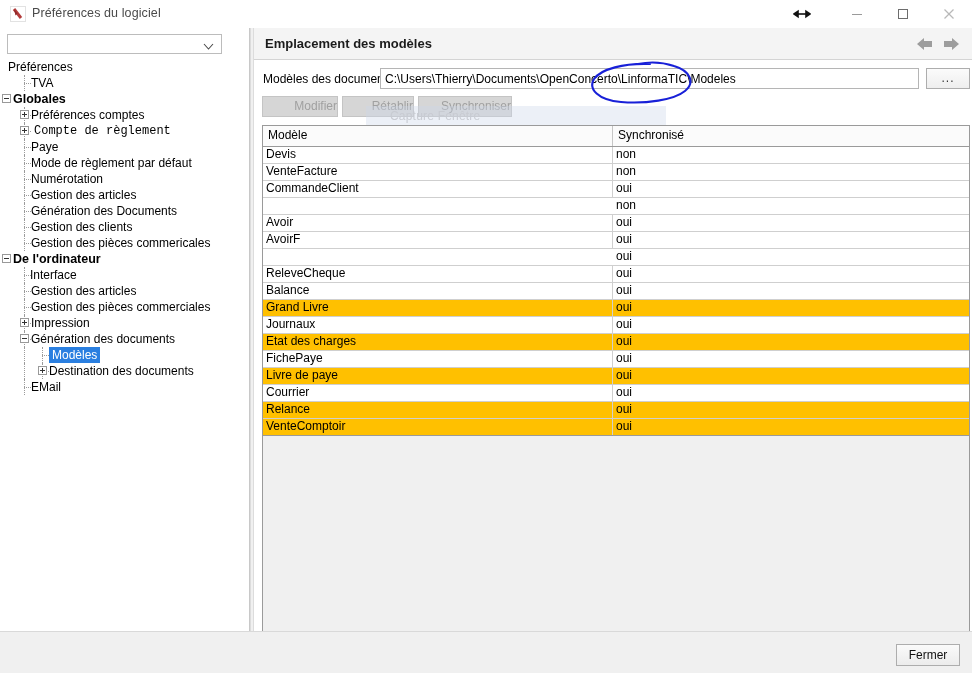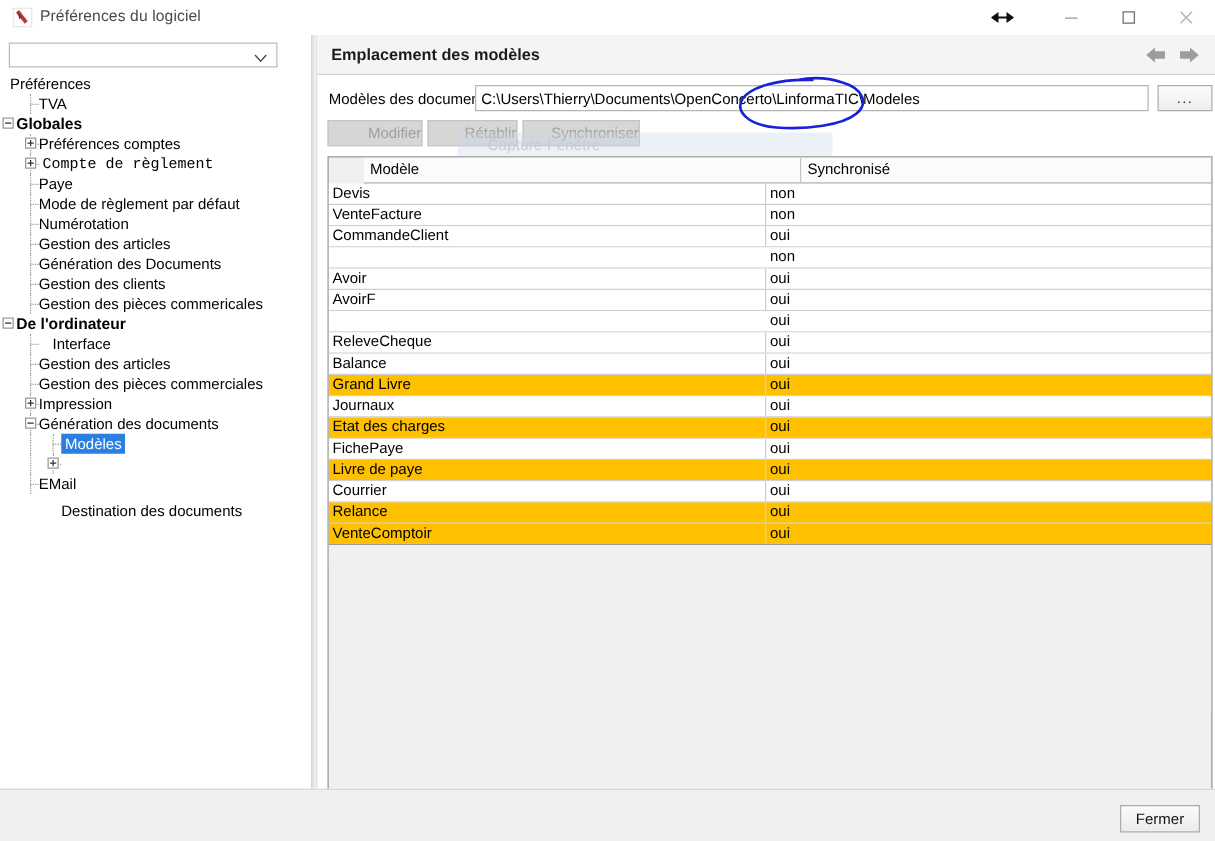--- a/index.html
+++ b/index.html
@@ -64,21 +64,21 @@
   #btn-retablir{left:88px;width:72px;}
   #btn-sync{left:164px;width:94px;}
 
   
   #watermark{position:absolute;left:112px;top:78px;width:300px;height:22px;background:rgba(205,215,235,.38);}
   #watermark .wtxt{position:absolute;left:24px;top:3px;font-size:12px;color:#c8cbd2;letter-spacing:.2px;}
 
   
   #tablewrap{position:absolute;left:8px;top:97px;width:708px;height:508px;
       border:1px solid #9a9a9a;background:#f0f0f0;box-sizing:border-box;overflow:hidden;}
-  #thead{position:relative;height:20px;background:#fbfbfb;border-bottom:1px solid #9a9a9a;margin-left:28px;}
+  #thead{position:relative;height:20px;background:#fbfbfb;border-bottom:1px solid #9a9a9a;}
   #thead .th{position:absolute;top:0;height:20px;font-size:12px;line-height:19px;padding-left:5px;box-sizing:border-box;}
   #thead .th1{left:0;width:350px;border-right:1px solid #c6c6c6;}
   #thead .th2{left:350px;width:356px;}
   #tbody{position:relative;background:#ffffff;height:352px;}
   .row{position:relative;height:16px;border-bottom:1px solid #cfcfcf;background:#ffffff;}
   .row.hl{background:#FFC000;}
   .row .c1{position:absolute;left:0;top:0;width:350px;height:16px;font-size:12px;line-height:15px;padding-left:3px;box-sizing:border-box;border-right:1px solid #cfcfcf;white-space:nowrap;overflow:hidden;}
   .row .c2{position:absolute;left:350px;top:0;width:356px;height:16px;font-size:12px;line-height:15px;padding-left:3px;box-sizing:border-box;white-space:nowrap;overflow:hidden;}
   #tfiller{position:relative;background:#f0f0f0;height:134px;border-top:1px solid #9a9a9a;}
 
@@ -216,21 +216,21 @@
         </div>
         <div class="trow">
           <span class="boxicon" style="left: -4px;">
             <span class="h"></span>
           </span>
           <span class="lbl bold" style="left: 7px;">De l'ordinateur</span>
         </div>
         <div class="trow">
           <span class="dotline-v" style="left: 18px; top: 0px; height: 16px;"></span>
           <span class="dotline-h" style="left: 18px; top: 8px; width: 7px;"></span>
-          <span class="lbl" style="left: 36px;">Interface</span>
+          <span class="lbl" style="left: 24px;">Interface</span>
         </div>
         <div class="trow">
           <span class="dotline-v" style="left: 18px; top: 0px; height: 16px;"></span>
           <span class="dotline-h" style="left: 18px; top: 8px; width: 7px;"></span>
           <span class="lbl" style="left: 25px;">Gestion des articles</span>
         </div>
         <div class="trow">
           <span class="dotline-v" style="left: 18px; top: 0px; height: 16px;"></span>
           <span class="dotline-h" style="left: 18px; top: 8px; width: 7px;"></span>
           <span class="lbl" style="left: 25px;">Gestion des pièces commerciales</span>
@@ -259,21 +259,21 @@
           <span class="lbl tsel" style="left: 43px;">Modèles</span>
         </div>
         <div class="trow">
           <span class="dotline-v" style="left: 36px; top: 0px; height: 16px;"></span>
           <span class="dotline-h" style="left: 36px; top: 8px; width: 7px;"></span>
           <span class="dotline-v" style="left: 18px; top: 0px; height: 16px;"></span>
           <span class="boxicon" style="left: 32px;">
             <span class="h"></span>
             <span class="v"></span>
           </span>
-          <span class="lbl" style="left: 43px; margin-top: 38px;">Destination des documents</span>
+          <span class="lbl" style="left: 43px;">Destination des documents</span>
         </div>
         <div class="trow">
           <span class="dotline-v" style="left: 18px; top: 0px; height: 16px;"></span>
           <span class="dotline-h" style="left: 18px; top: 8px; width: 7px;"></span>
           <span class="lbl" style="left: 25px;">EMail</span>
         </div>
       </div>
   </div>
   <div id="leftpanel-border"></div>
   <div id="splitter"></div>

